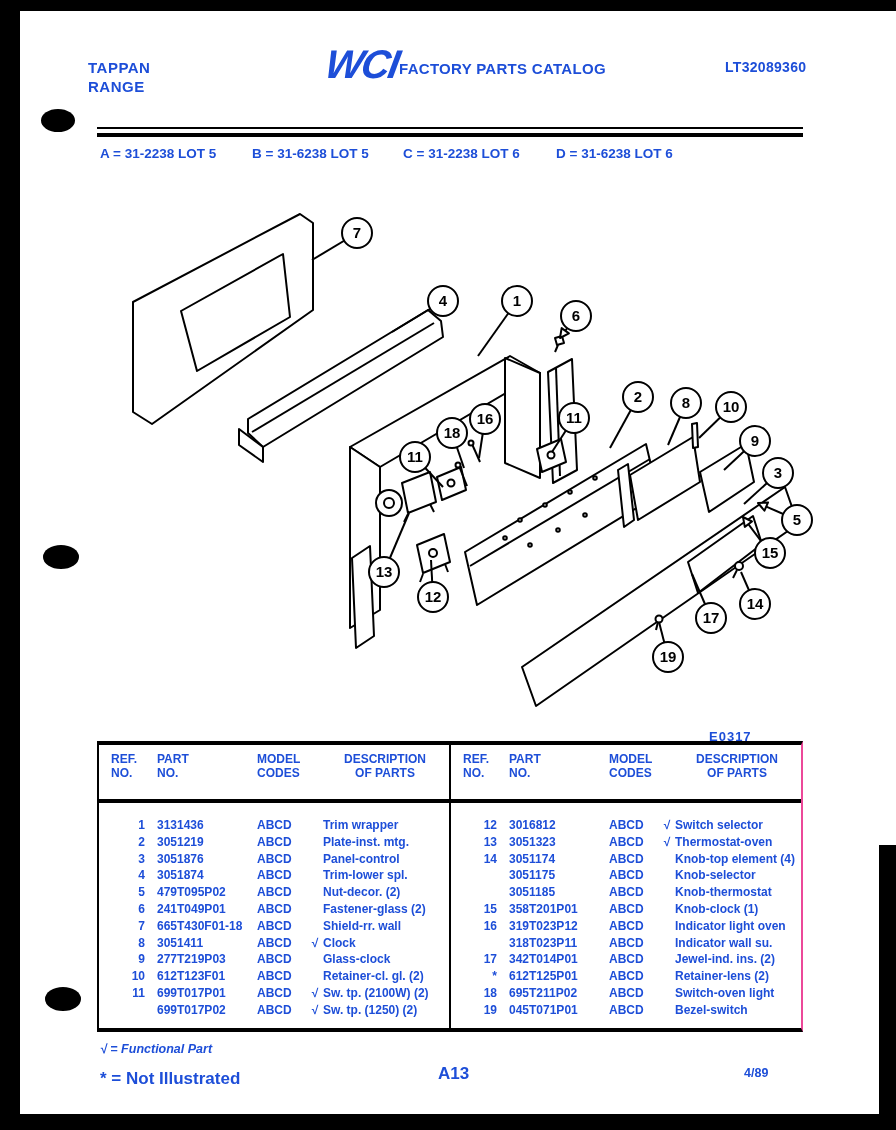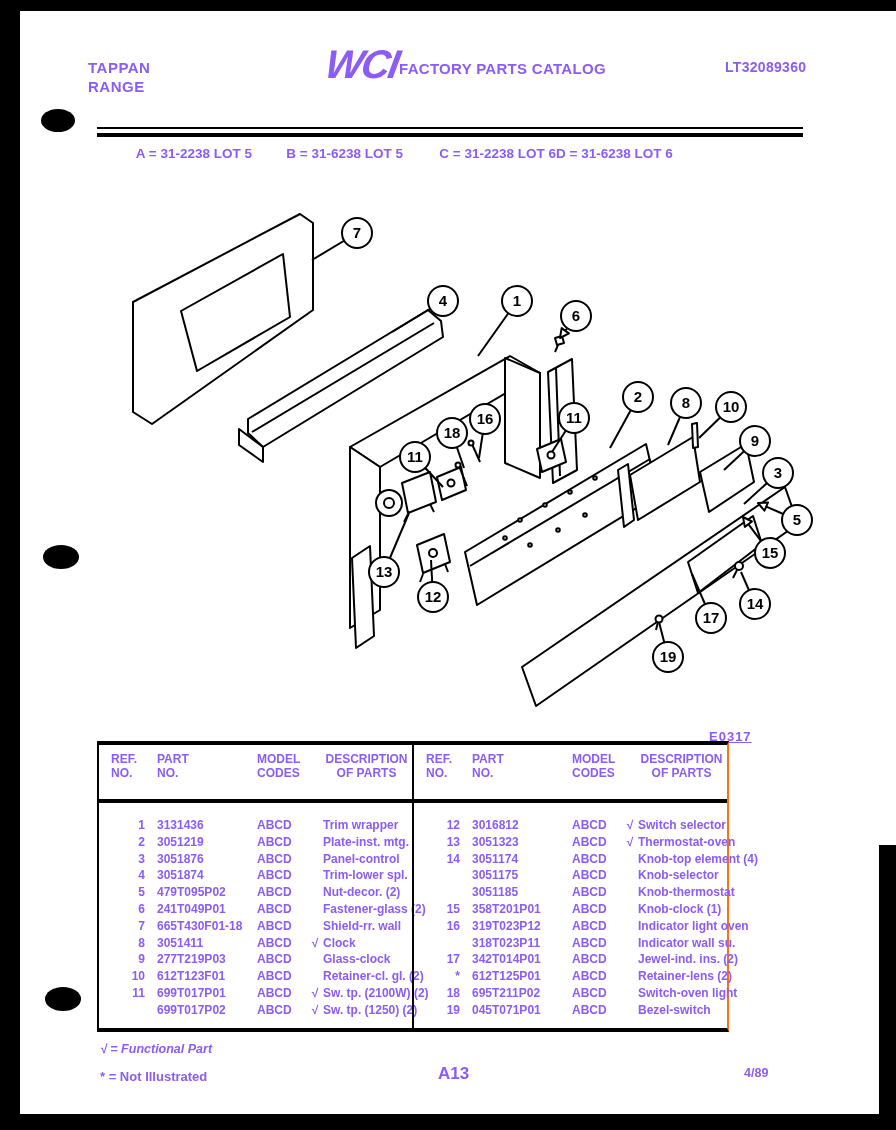--- a/index.html
+++ b/index.html
@@ -1,66 +1,66 @@
 <!DOCTYPE html>
 <html><head>
 <meta charset="utf-8">
 <style>
   html,body{margin:0;padding:0;background:#888;}
-  .page{position:relative;width:896px;height:1130px;background:#fff;color:#8b5cf6;
+  .page{position:relative;width:896px;height:1130px;background:#fff;color:#1d4ed8;
         font-family:"Liberation Sans",sans-serif;font-weight:bold;overflow:hidden;}
   
   .edge{position:absolute;background:#000;}
   .edge-top{left:0;top:0;width:896px;height:11px;}
   .edge-left{left:0;top:0;width:20px;height:1130px;}
   .edge-bottom{left:0;top:1114px;width:896px;height:16px;}
   .edge-right{left:879px;top:845px;width:17px;height:285px;}
   .hole{position:absolute;background:#000;border-radius:50%;}
   .hole-1{left:41px;top:109px;width:34px;height:23px;}
   .hole-2{left:43px;top:545px;width:36px;height:24px;}
   .hole-3{left:45px;top:987px;width:36px;height:24px;}
 
   
   .brand{position:absolute;left:88px;top:58px;font-size:15px;line-height:19px;letter-spacing:.5px;}
   .logo{position:absolute;left:326px;top:42px;font-size:40px;font-style:italic;font-weight:bold;
         transform:skewX(-10deg);letter-spacing:-2px;}
   .catalog-title{position:absolute;left:399px;top:60px;font-size:15px;letter-spacing:.3px;}
   .doc-number{position:absolute;left:709px;top:59px;font-size:14px;letter-spacing:.3px;margin-left:16px;}
   .header-rule{position:absolute;left:97px;top:127px;width:706px;height:4px;
                border-top:2px solid #000;border-bottom:4px solid #000;}
-  .model-codes{position:absolute;left:100px;top:146px;font-size:13.5px;display:flex;text-align:right;}
+  .model-codes{position:absolute;left:100px;top:146px;font-size:13.5px;display:flex;}
   .model-code{display:inline-block;}
   .model-code:nth-child(1){width:152px;}
   .model-code:nth-child(2){width:151px;}
   .model-code:nth-child(3){width:153px;}
 
   
   .diagram-svg{position:absolute;left:0;top:185px;width:896px;height:555px;}
   .diagram-svg polygon,.diagram-svg line,.diagram-svg polyline,.diagram-svg circle,.diagram-svg path
      {stroke:#000;stroke-width:2;fill:#fff;stroke-linejoin:round;}
   .figure-code{position:absolute;left:709px;top:729px;font-size:13px;letter-spacing:1px;text-decoration:underline;}
 
   
-  .tables{position:absolute;left:97px;top:741px;width:632px;height:291px;
-          border-top:4px solid #000;border-bottom:4px solid #000;border-right:2px solid #f97316;
+  .tables{position:absolute;left:97px;top:741px;width:706px;height:291px;
+          border-top:4px solid #000;border-bottom:4px solid #000;border-right:2px solid #ec4899;
           display:flex;box-sizing:border-box;}
   .ptable{width:50%;border-left:2px solid #000;box-sizing:border-box;display:flex;flex-direction:column;}
   .thead{display:grid;grid-template-columns:46px 100px 50px 16px 1fr;padding:7px 0 0 12px;
          border-bottom:4px solid #000;height:47px;box-sizing:content-box;font-size:12px;line-height:14px;}
   .hcell span{display:block;}
   .h-desc{grid-column:4/6;padding-left:14px;text-align:center;}
   .tbody{padding:14px 0 0 12px;}
   .trow{display:grid;grid-template-columns:46px 100px 50px 16px 1fr;height:16.8px;
         font-size:12px;line-height:16.8px;white-space:nowrap;}
   .cell-ref{text-align:right;padding-right:12px;}
   .cell-check{text-align:center;}
 
   
   .legend-functional{position:absolute;left:100px;top:1042px;font-size:12.5px;font-style:italic;}
-  .legend-not-illustrated{position:absolute;left:100px;top:1069px;font-size:13px;}
+  .legend-not-illustrated{position:absolute;left:100px;top:1069px;font-size:17px;}
   .page-number{position:absolute;left:438px;top:1064px;font-size:17px;}
   .date-code{position:absolute;left:744px;top:1066px;font-size:12.5px;}
 </style>
 </head>
 <body>
 
 <div class="page">
 
   <div class="edge edge-top"></div>
   <div class="edge edge-left"></div>

